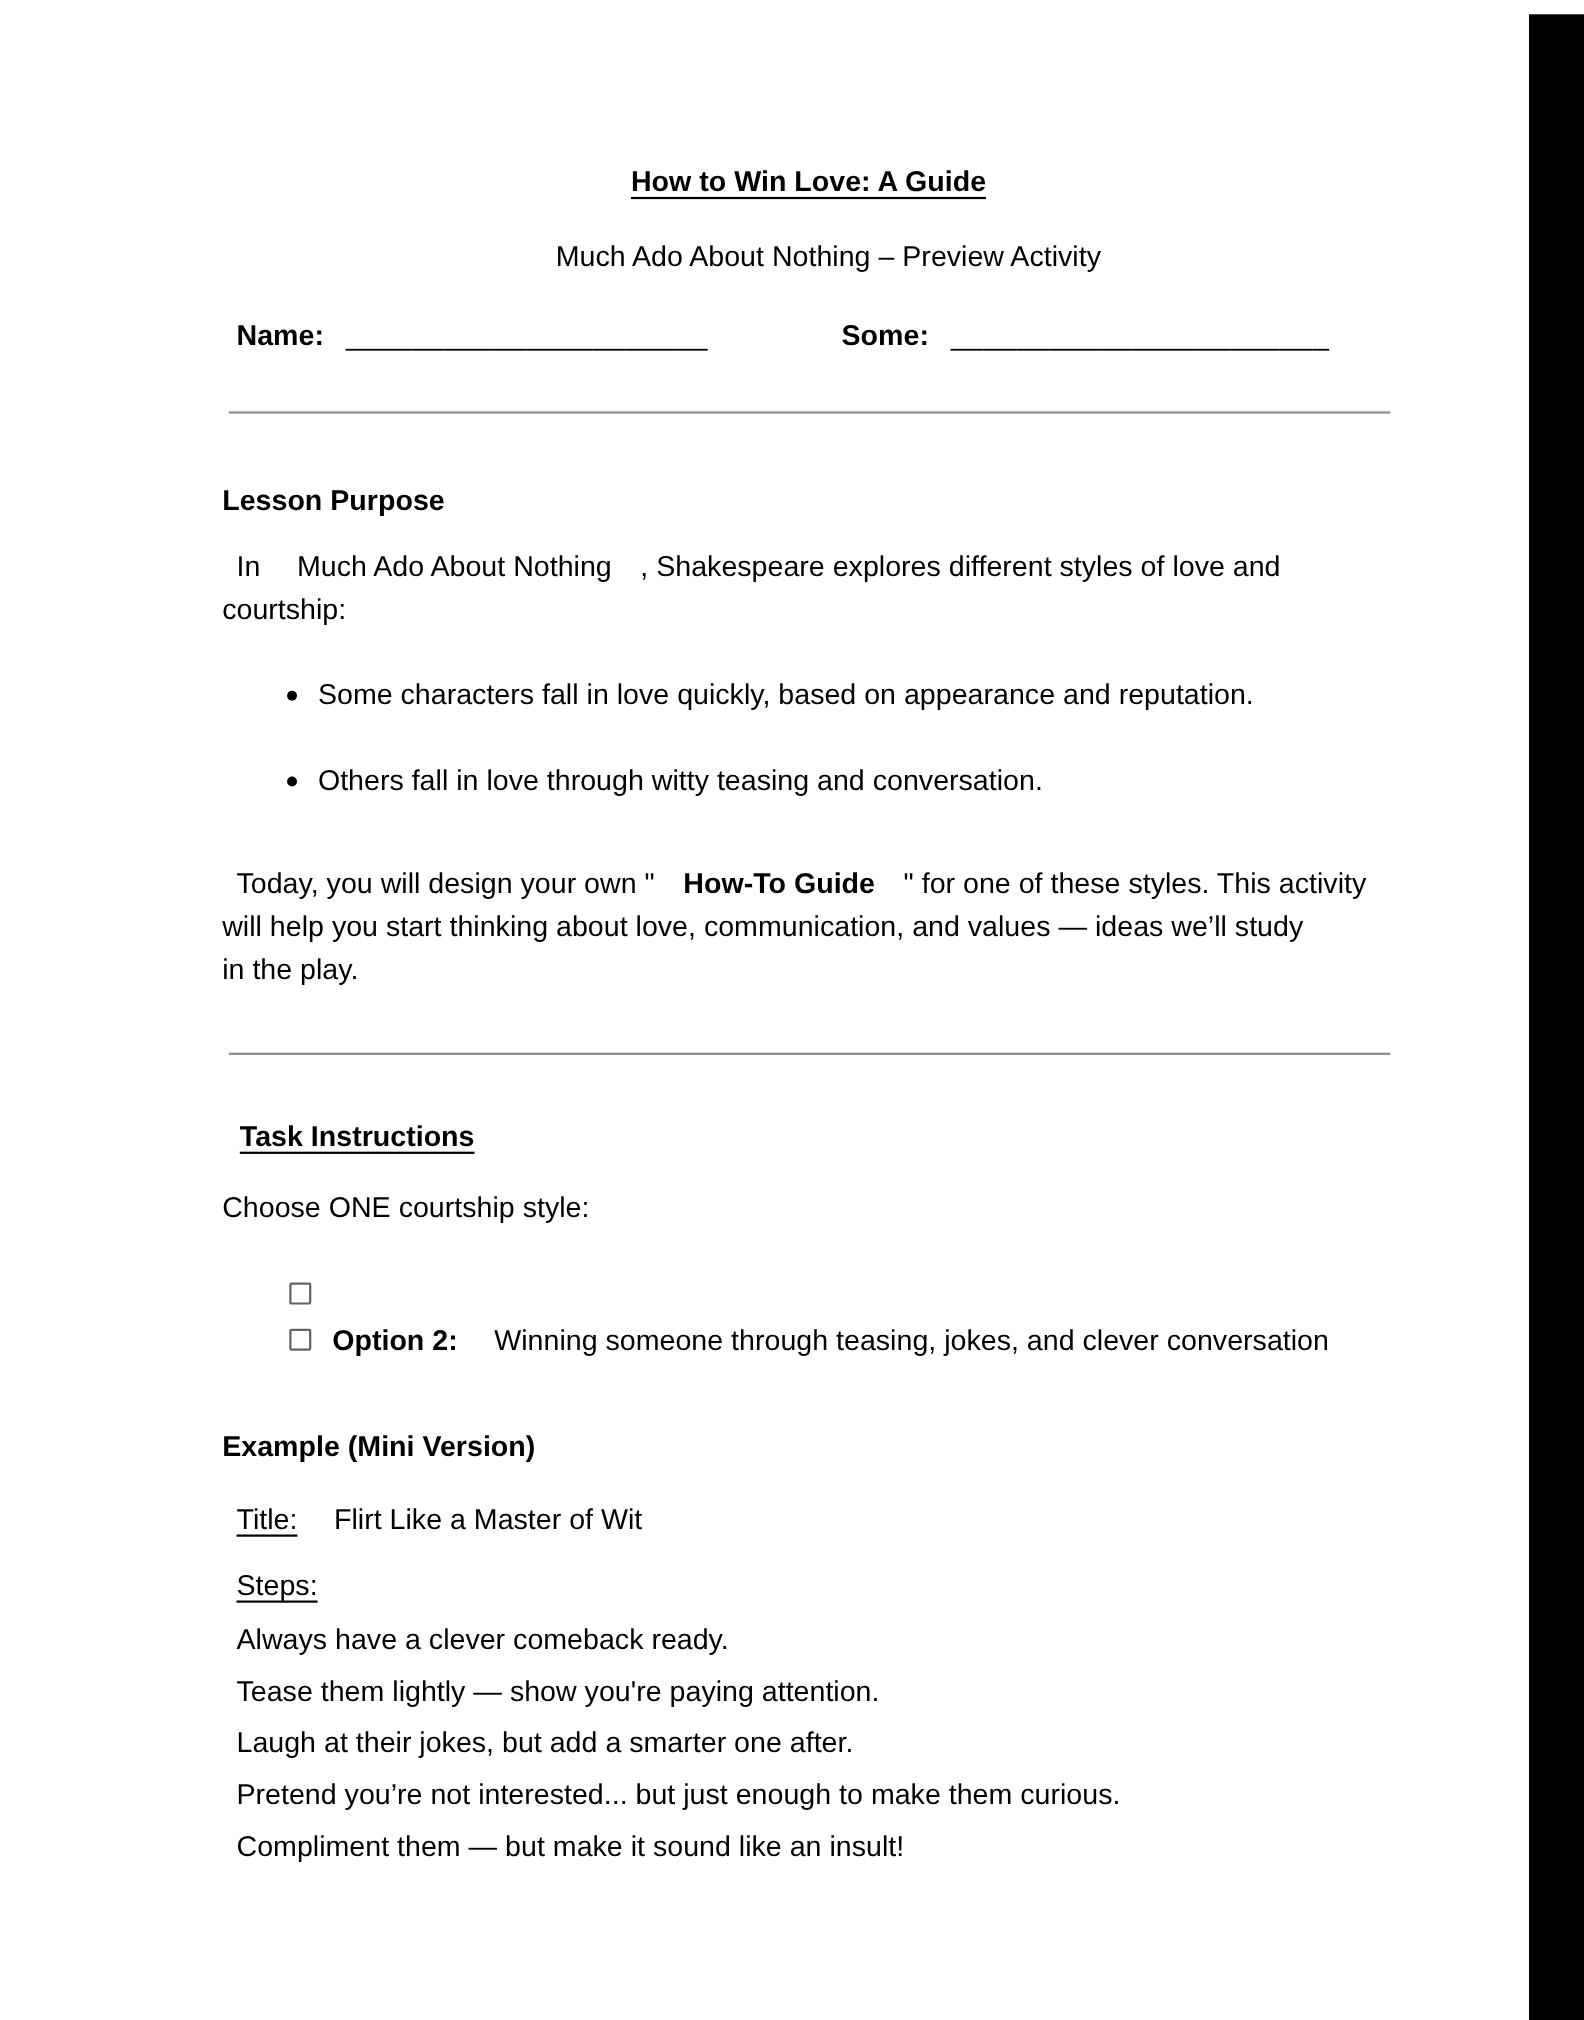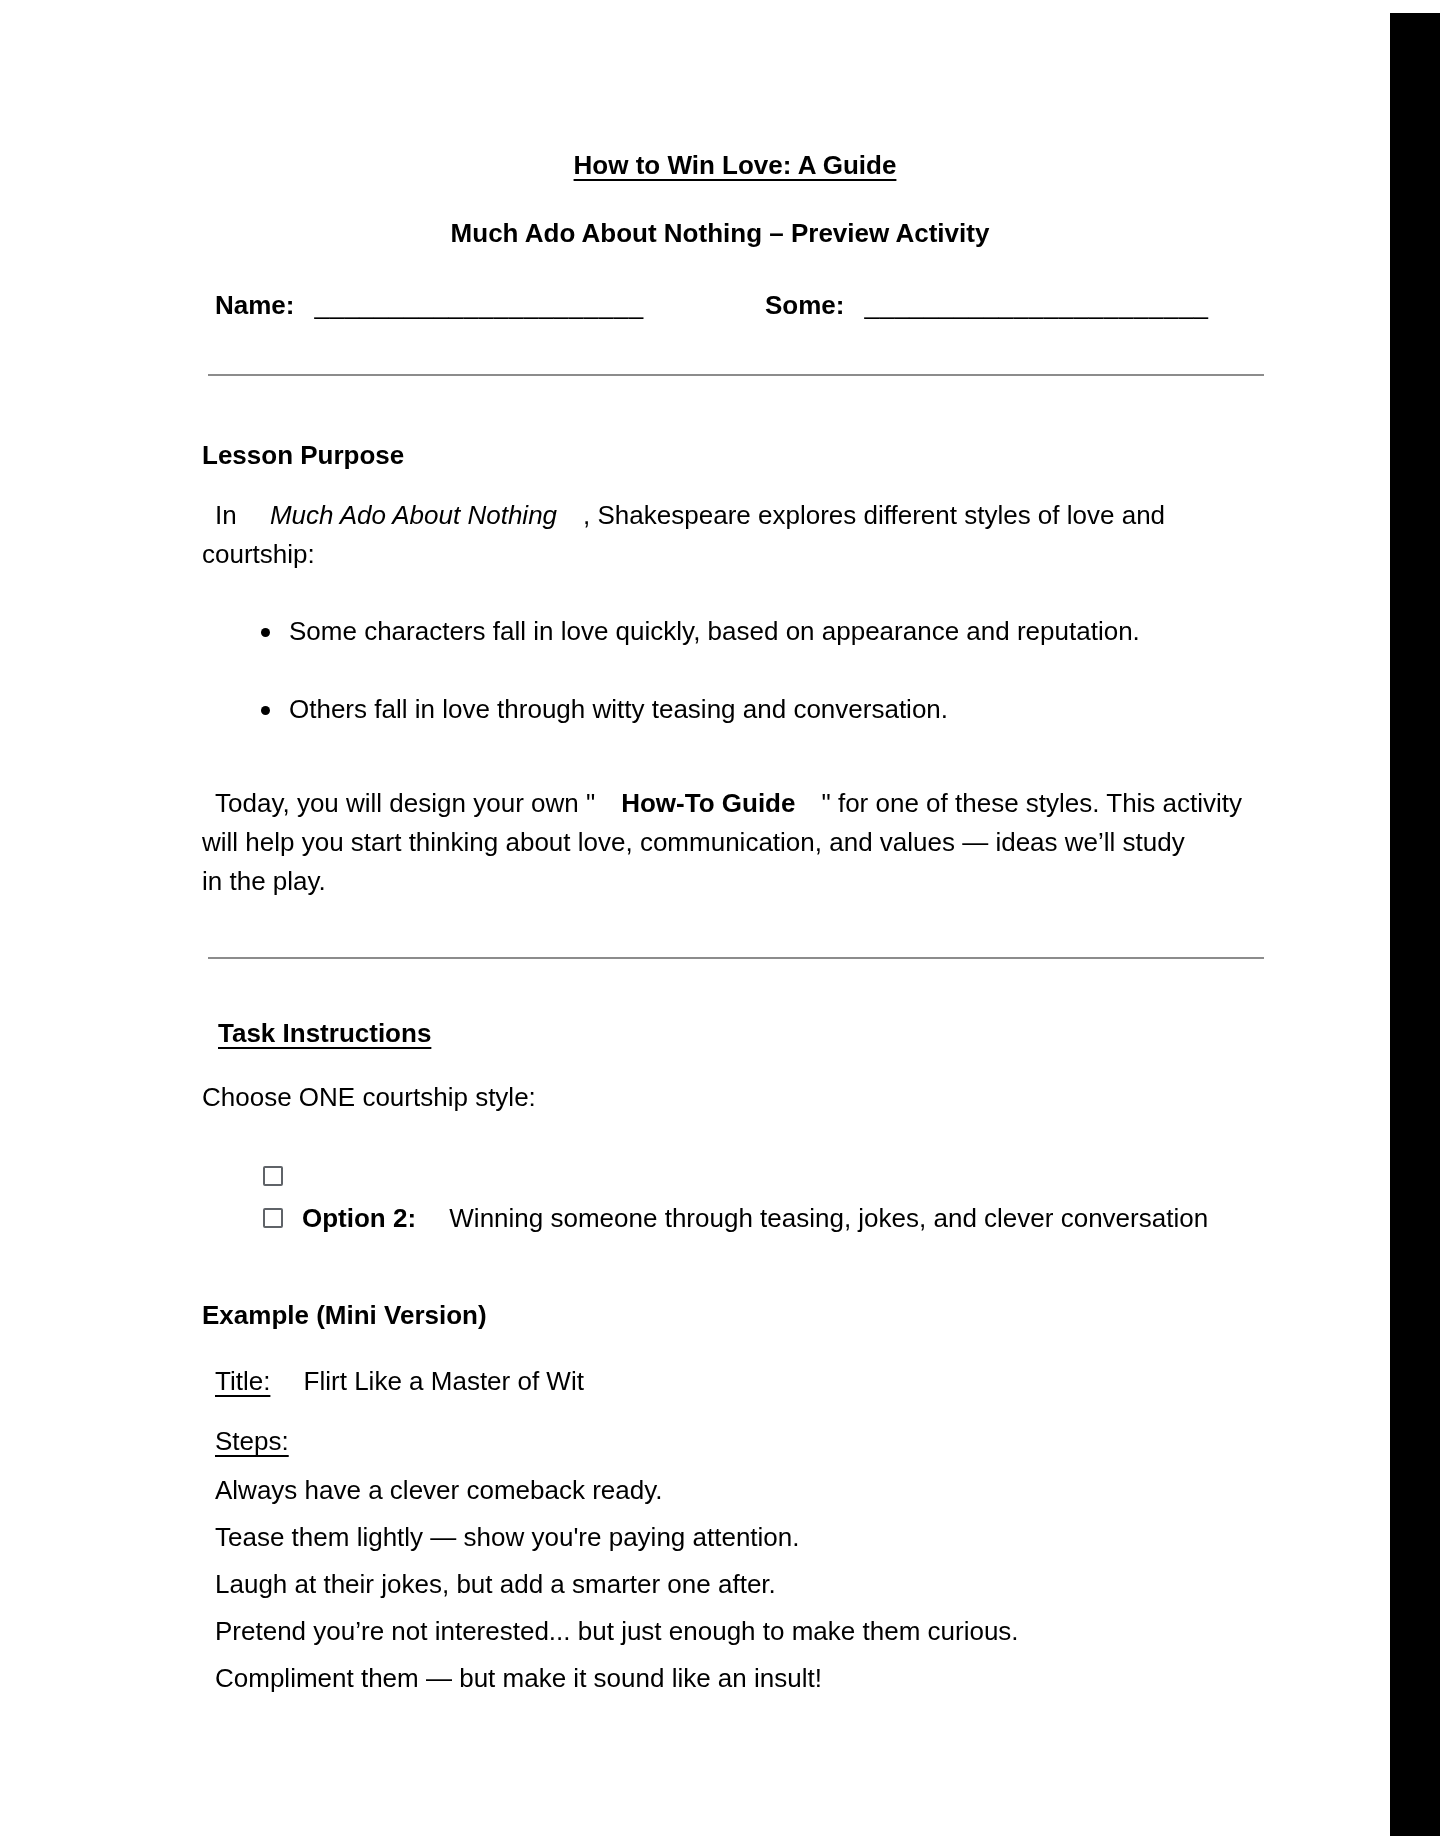--- a/index.html
+++ b/index.html
@@ -12,31 +12,31 @@
     color: #000000;
     font-size: 26px;
   }
   .page {
     position: relative;
     width: 1377px; height: 1836px;
     background: #ffffff;
   }
   .abs { position: absolute; }
   .bold { font-weight: bold; }
-  .italic { font-style: italic; }
+  .italic { }
   .underline {
     text-decoration: underline;
     text-decoration-thickness: 2px;
     text-underline-offset: 5px;
   }
   .center { text-align: center; }
   .prewrap { white-space: pre-line; }
 
   .doc-title      { left: 150px; top: 98px;  width: 1066px; font-weight: bold; }
-  .doc-subtitle   { left: 135px; top: 166px; width: 1066px; font-weight: bold; }
+  .doc-subtitle   { left: 168px; top: 166px; width: 1066px; font-weight: normal; }
 
   .name-line      { left: 150px; top: 238px; }
   .date-line      { left: 700px; top: 238px; }
   .blank          { margin-left: 7px; letter-spacing: 0.5px; }
 
   .divider {
     left: 156px; width: 1056px; height: 2px;
     background: #8c8c8c;
   }
   .divider-1 { top: 322px; }

